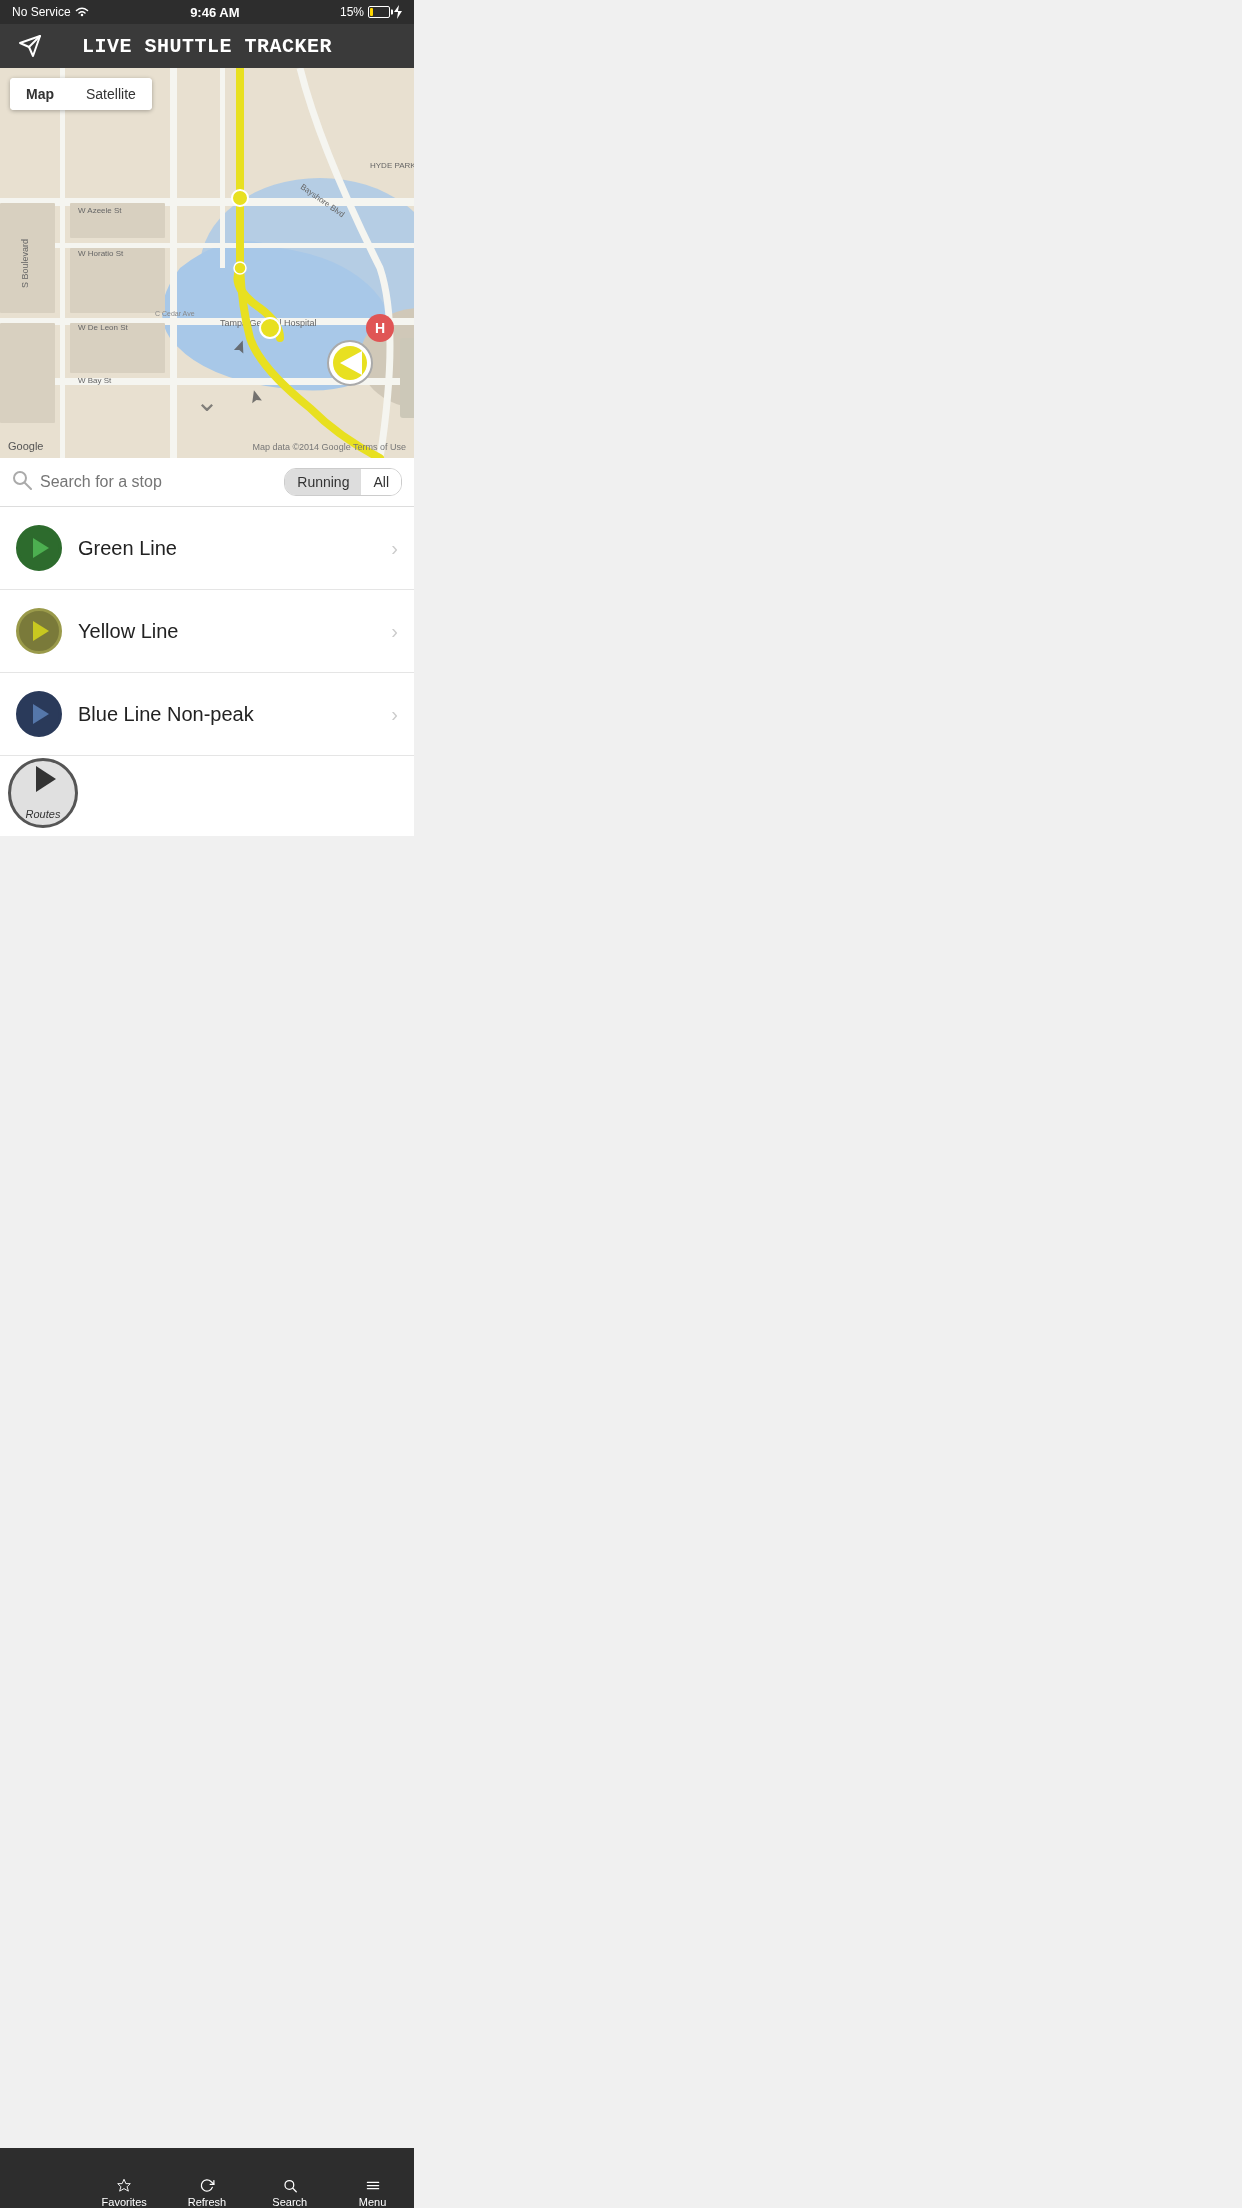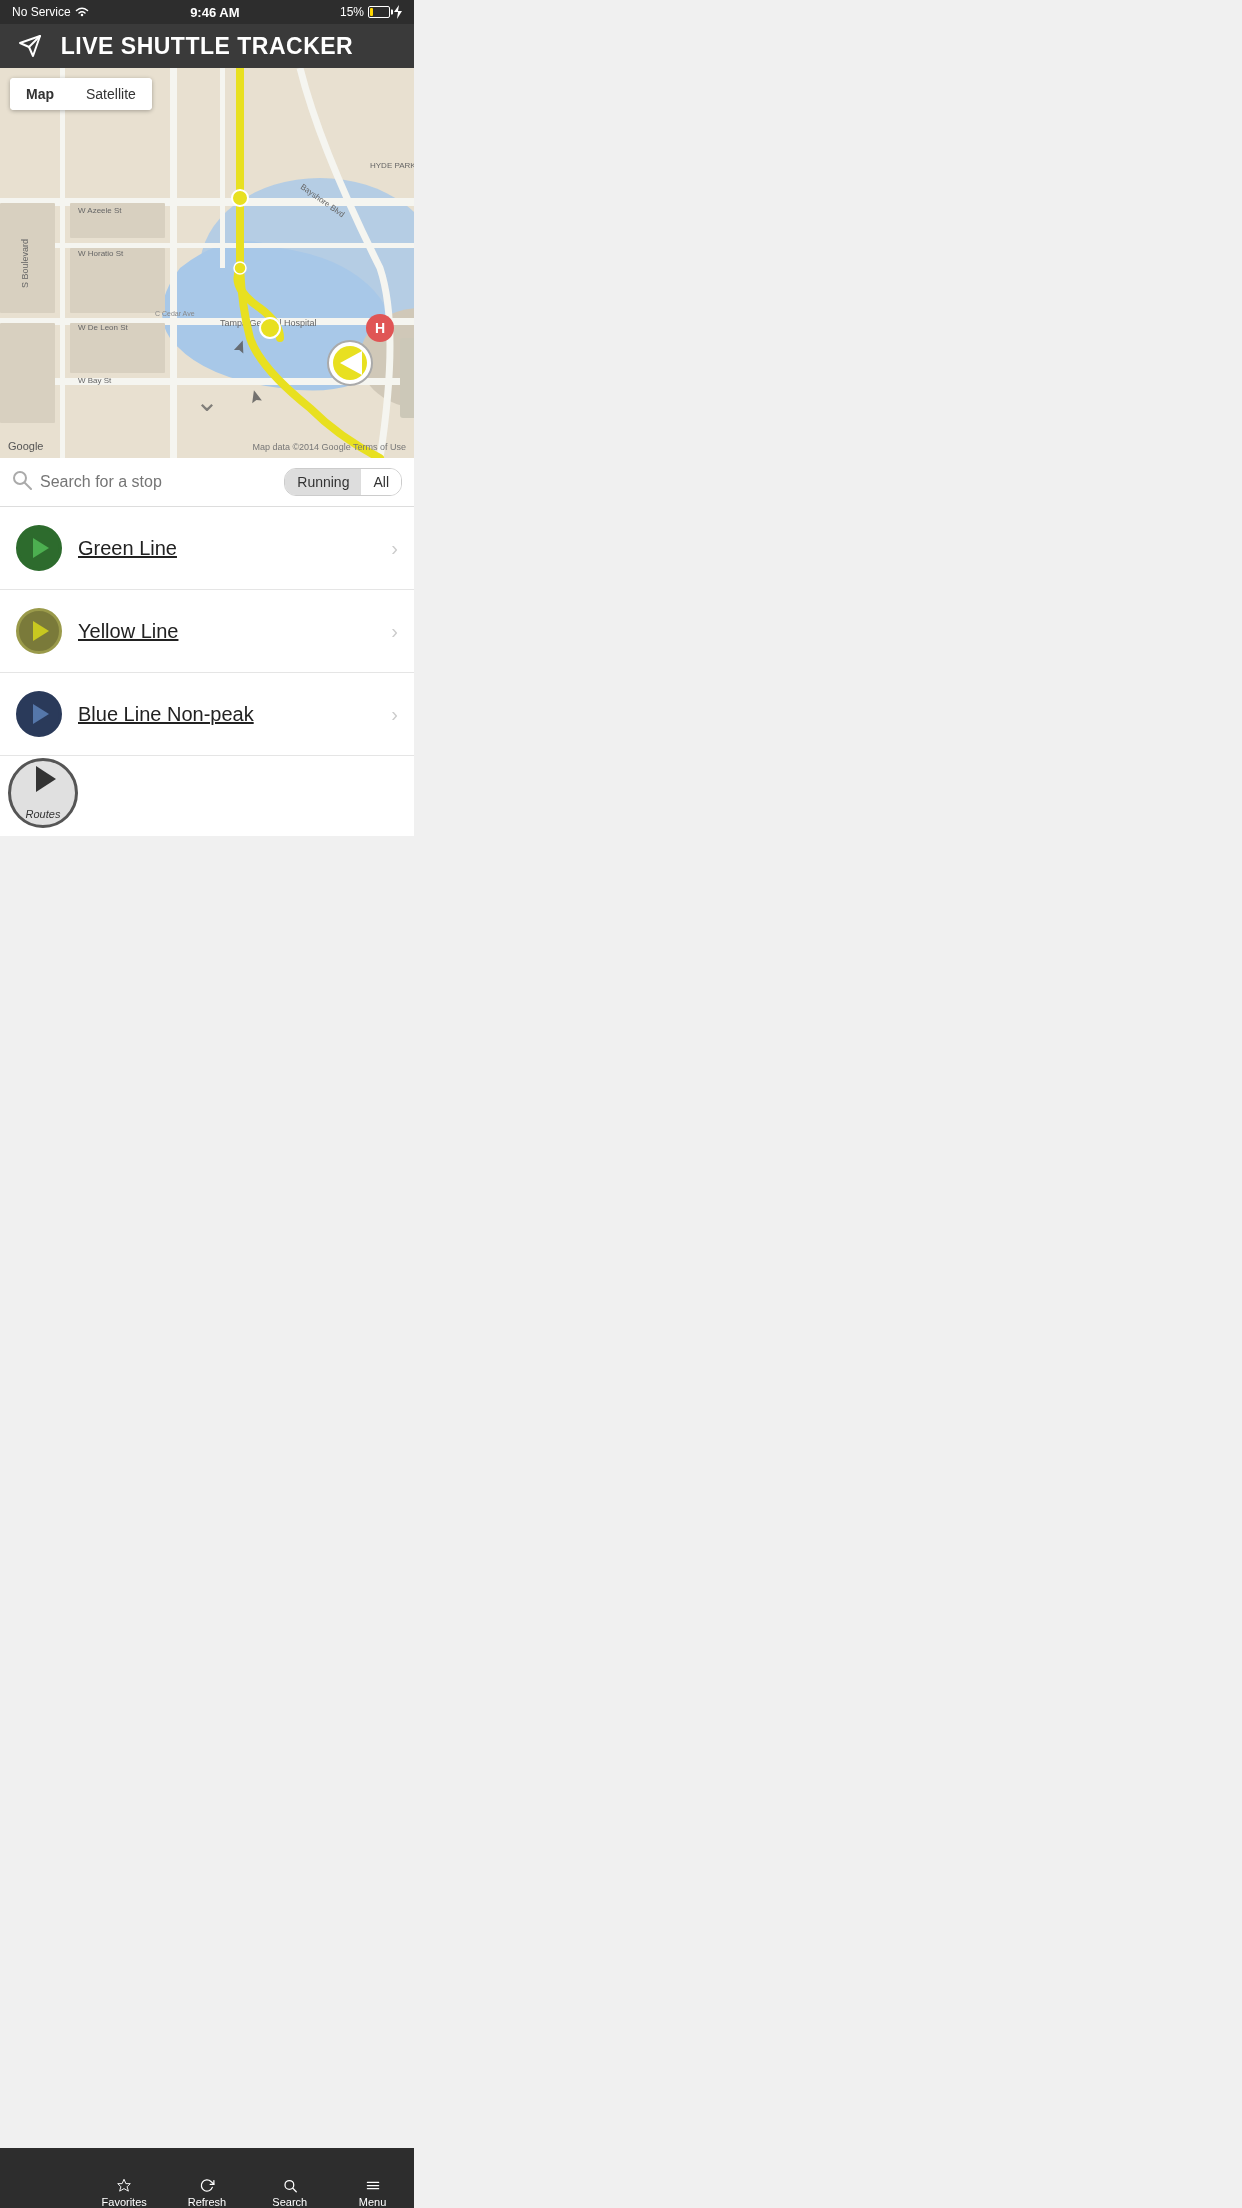--- a/index.html
+++ b/index.html
@@ -79,25 +79,26 @@
     .header-icon {
       position: absolute;
       left: 16px;
       width: 28px;
       height: 28px;
       display: flex;
       align-items: center;
       justify-content: center;
     }
     .header-title {
-      font-size: 23px;
+      font-size: 20px;
       font-weight: 700;
       letter-spacing: 0.5px;
       color: white;
       text-align: center;
+      font-family: Liberation Mono, monospace;
     }
 
     
     .map-container {
       position: relative;
       width: 100%;
       height: 390px;
       background: #e8e0d0;
       overflow: hidden;
     }
@@ -277,21 +278,20 @@
       height: 0;
       border-top: 10px solid transparent;
       border-bottom: 10px solid transparent;
       border-left: 16px solid;
       margin-left: 3px;
     }
     .route-name {
       flex: 1;
       font-size: 20px;
       color: #222;
-      text-decoration: underline;
     }
     .route-chevron {
       color: #ccc;
       font-size: 20px;
       font-weight: 300;
     }
 
     
     .green-line-icon {
       background: #2d6b2d;

